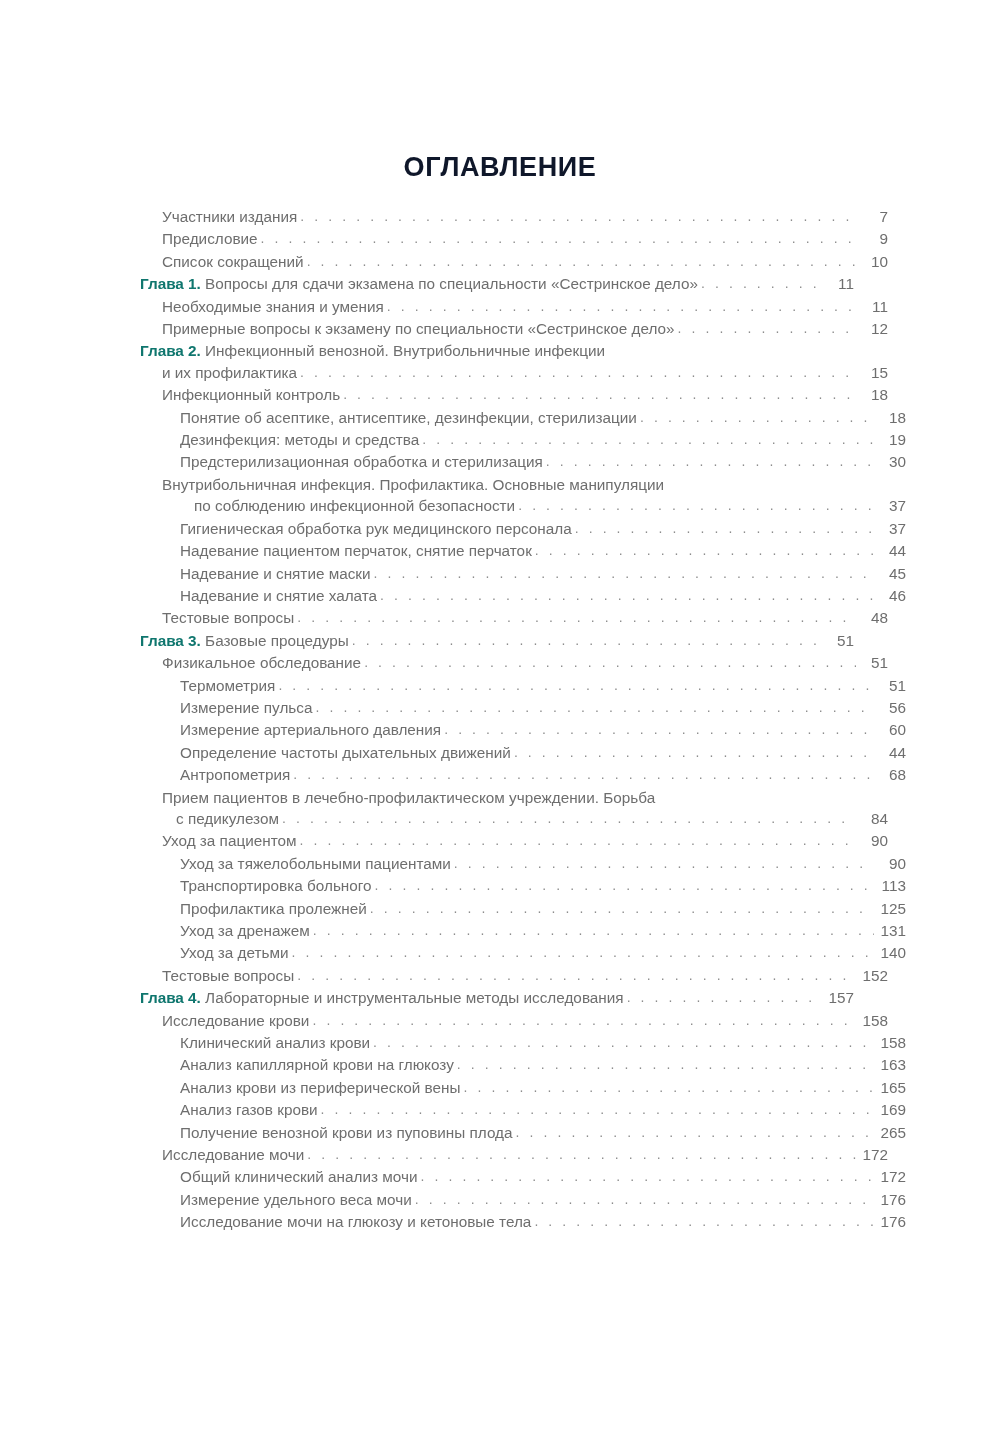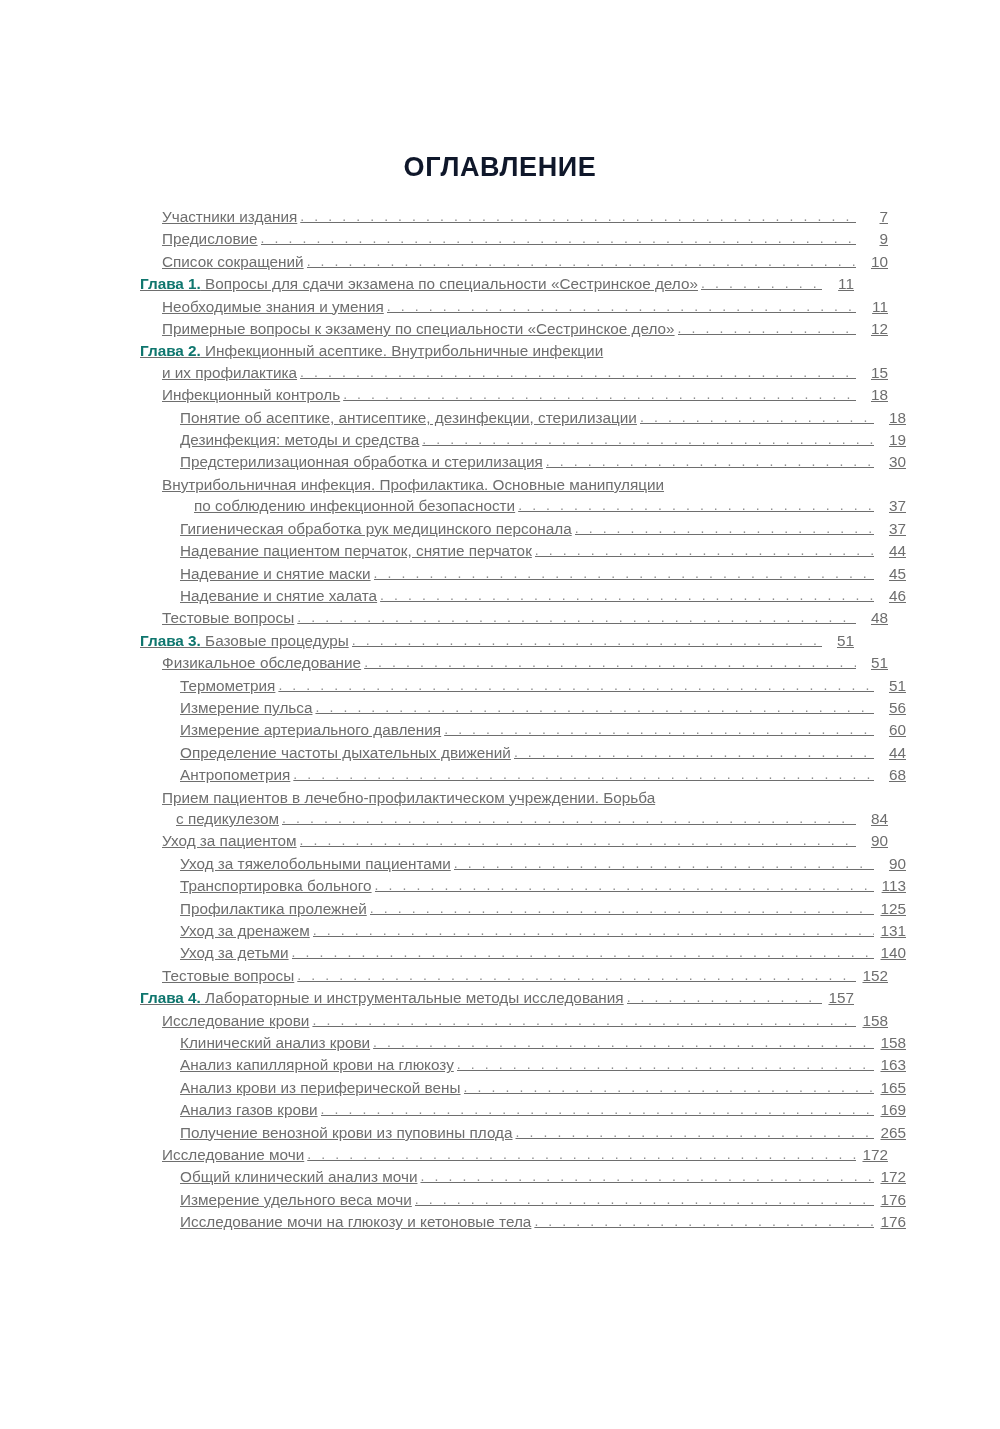--- a/index.html
+++ b/index.html
@@ -32,21 +32,20 @@
     font-size: 27px;
     font-weight: bold;
     letter-spacing: 0.6px;
     color: #0f172a;
   }
   .toc-list {
     position: absolute;
     top: 206px;
     left: 0;
     width: 1000px;
-    text-decoration: underline;
   }
   .toc-entry {
     position: relative;
     display: flex;
     align-items: baseline;
     width: 726px;
     margin-left: 128px;
     font-size: 15.3px;
     line-height: 21.4px;
     white-space: nowrap;
@@ -120,21 +119,21 @@
         <span class="entry-text"><span>Необходимые знания и умения</span></span>
         <span class="leader"></span>
         <span class="page-num">11</span>
       </div>
       <div class="toc-entry lvl-1">
         <span class="entry-text"><span>Примерные вопросы к экзамену по специальности «Сестринское дело»</span></span>
         <span class="leader"></span>
         <span class="page-num">12</span>
       </div>
       <div class="toc-entry lvl-0">
-        <span class="entry-text"><span class="chapter-label">Глава 2.</span><span> Инфекционный асептике. Внутрибольничные инфекции</span></span>
+        <span class="entry-text"><span class="chapter-label">Глава 2.</span><span> Инфекционный венозной. Внутрибольничные инфекции</span></span>
         <span class="leader none"></span>
         <span class="page-num"></span>
       </div>
       <div class="toc-entry lvl-1">
         <span class="entry-text"><span>и их профилактика</span></span>
         <span class="leader"></span>
         <span class="page-num">15</span>
       </div>
       <div class="toc-entry lvl-1">
         <span class="entry-text"><span>Инфекционный контроль</span></span>

